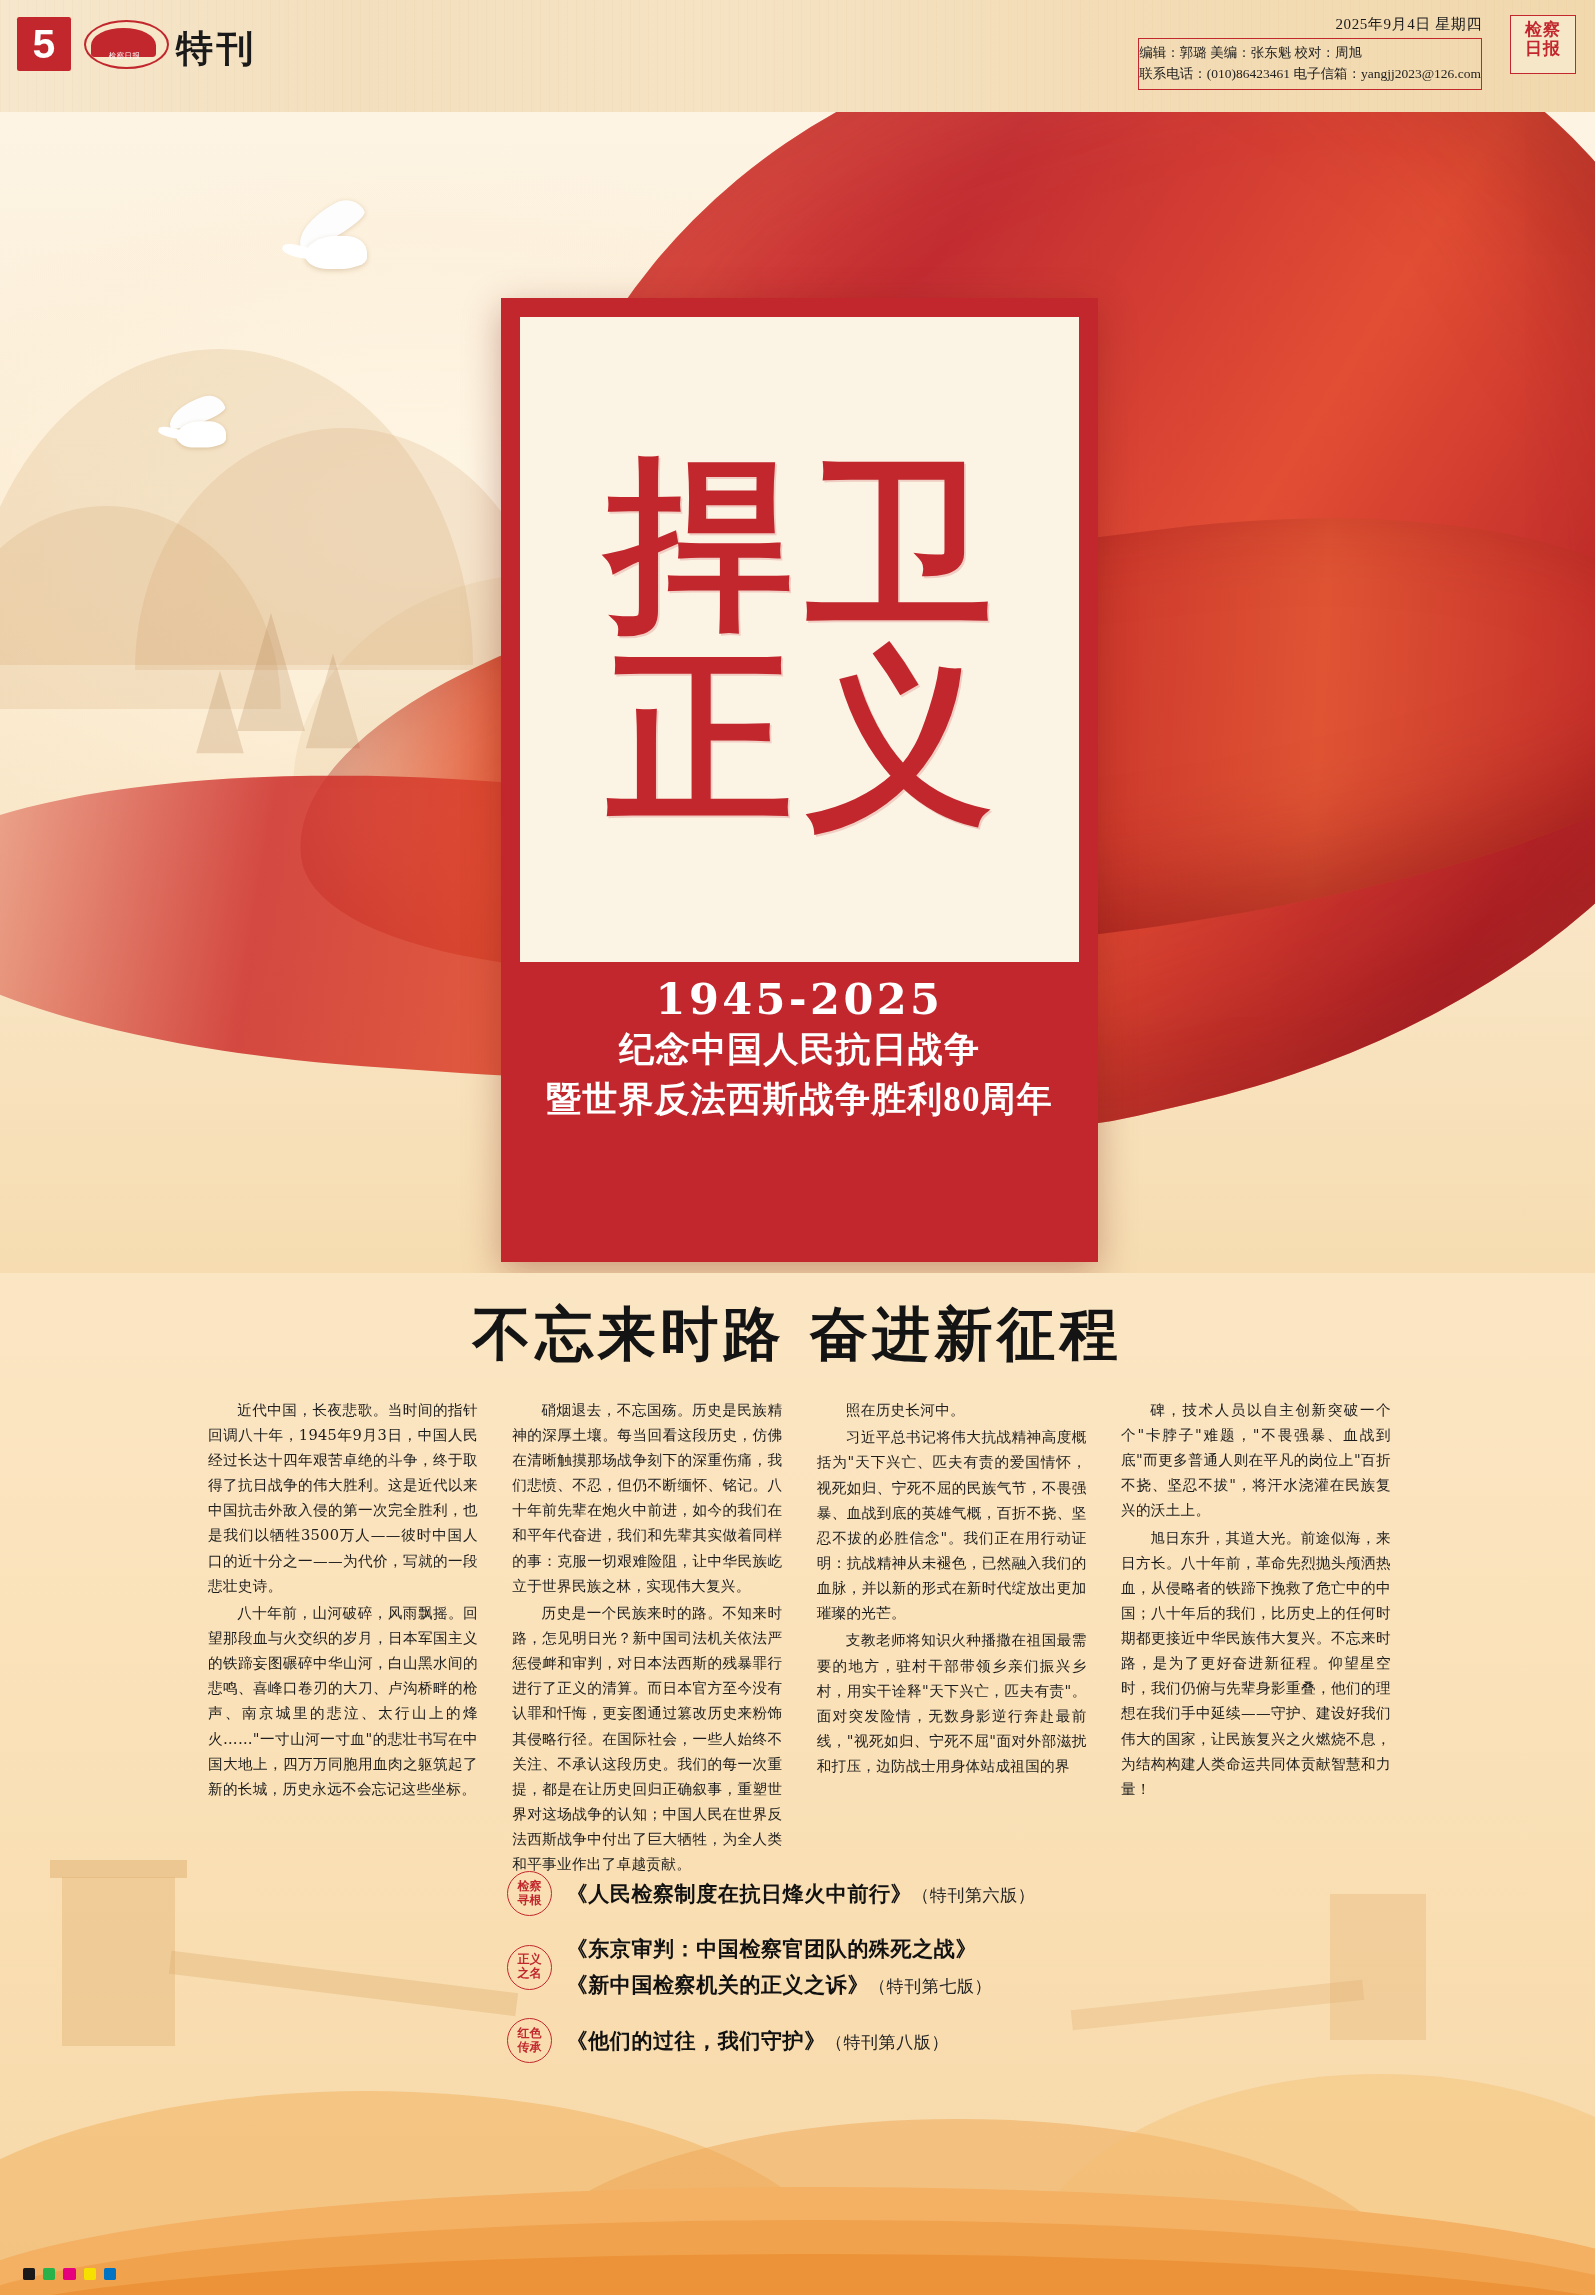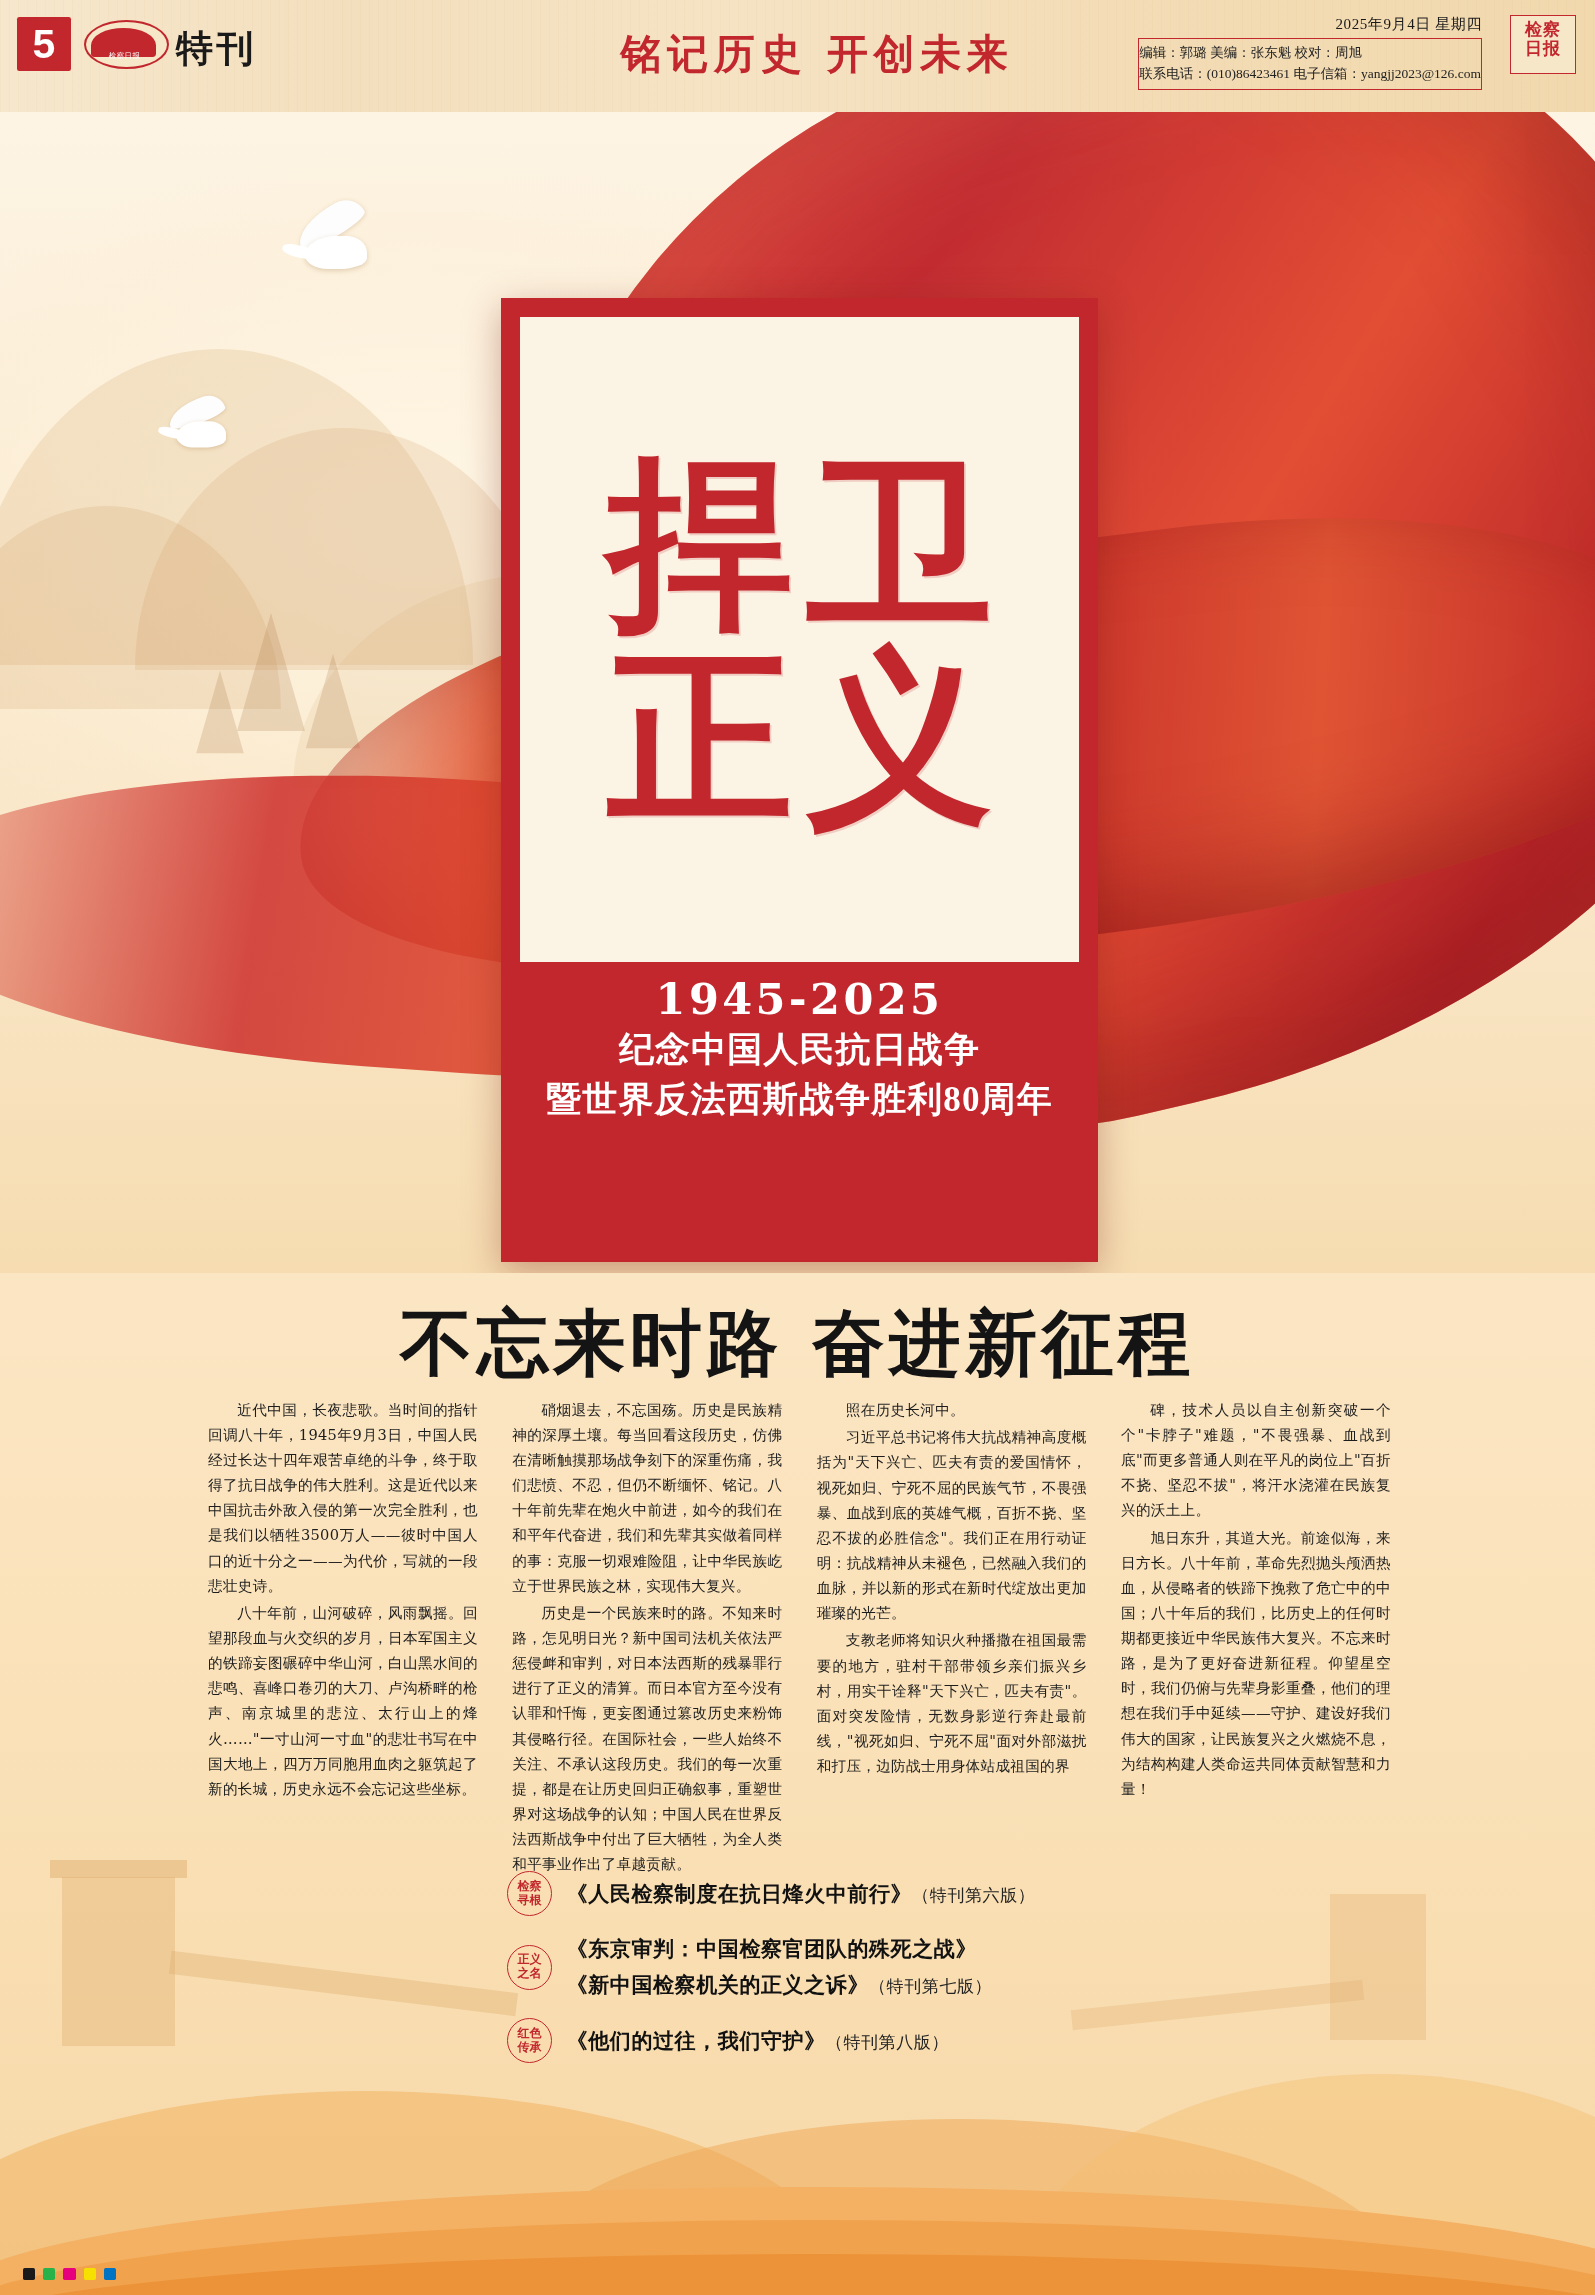--- a/index.html
+++ b/index.html
@@ -298,21 +298,21 @@
     letter-spacing: 1.1px;
   }
 
   
   .headline {
     position: absolute;
     left: 0; top: 1296px;
     width: 1595px;
     text-align: center;
     font-family: "DejaVu Serif", serif;
-    font-size: 72px;
+    font-size: 58px;
     font-weight: bold;
     color: #141414;
     letter-spacing: 4.5px;
   }
 
   
   .article {
     position: absolute;
     left: 208px; top: 1397px;
     width: 1183px;
@@ -429,21 +429,20 @@
     <div class="page-num-box">5</div>
 
     <div class="tekan-logo">
       <div class="oval"></div>
       <div class="oval-inner"></div>
       <div class="tiny-text">检察日报</div>
     </div>
 
     <div class="tekan-word">特刊</div>
 
-    <div class="masthead-slogan">铭记历史 开创未来</div>
 
     <div class="masthead-right">
       <div class="masthead-date">2025年9月4日 星期四</div>
       <div class="masthead-credit-box">
         <div class="masthead-credit-line">编辑：郭璐 美编：张东魁 校对：周旭</div>
         <div class="masthead-credit-line">联系电话：(010)86423461  电子信箱：yangjj2023@126.com</div>
       </div>
     </div>
 
     <div class="paper-seal">

